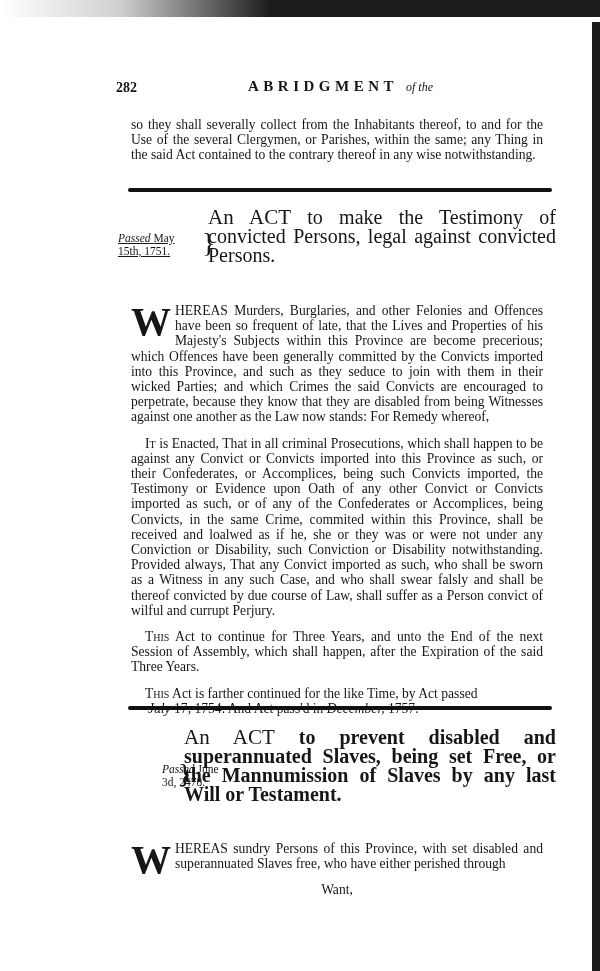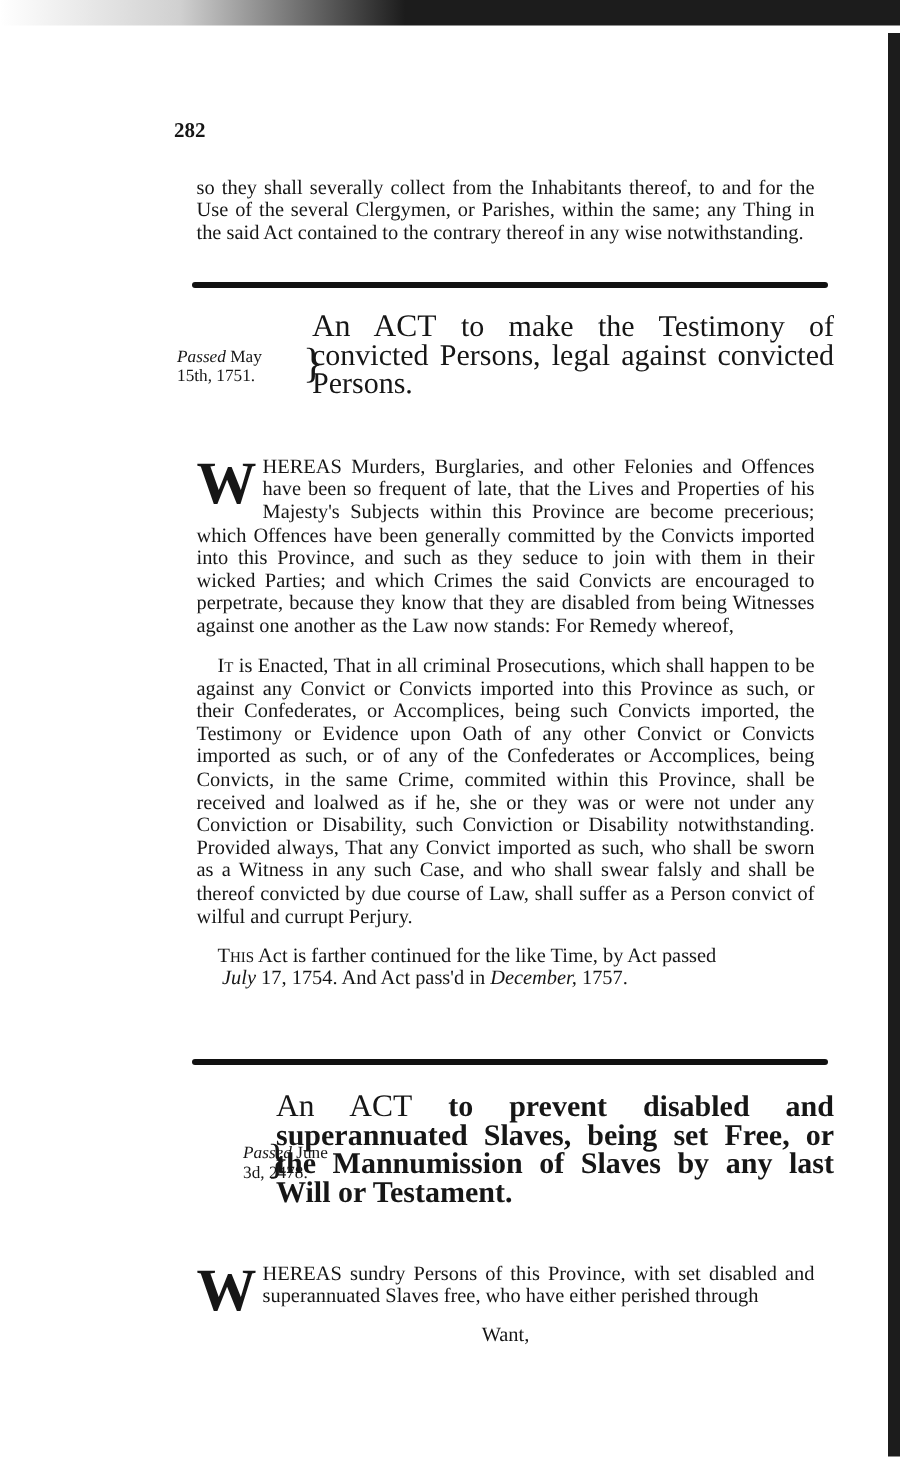--- a/index.html
+++ b/index.html
@@ -48,41 +48,43 @@
 </head>
 <body>
 
 <div class="scan-top"></div>
 <div class="scan-right"></div>
 
 <div class="page">
 
   <div class="running-head">
     <span class="page-number">282</span>
+    <span class="head-title"><span>ABRIDGMENT</span><span class="head-title-ital">of the</span></span>
   </div>
 
   <div class="text" style="top:106px;">
     <p>so they shall severally collect from the Inhabitants thereof, to and for the Use of the several Clergymen, or Parishes, within the same; any Thing in the said Act contained to the contrary thereof in any wise notwithstanding.</p>
   </div>
 
   <div class="rule" style="top:188px;"></div>
 
   <div class="act-title" style="top:208px; left:208px; width:348px;">
     <span class="big">An ACT</span>
     <span>to make the Testimony of convicted Persons, legal against convicted Persons.</span>
   </div>
-  <div class="sidenote" style="top:232px;">
+  <div class="sidenote" style="top:232px;text-decoration:underline;">
     <div><span class="ital">Passed</span> <span>May</span></div>
     <div>15th, 1751.</div>
   </div>
   <div class="brace" style="left:202px; top:230px;">}</div>
 
   <div class="text" style="top:292px;">
     <p><span class="dropcap">W</span><span>HEREAS Murders, Burglaries, and other Felonies and Offences have been so frequent of late, that the Lives and Properties of his Majesty's Subjects within this Province are become precerious; which Offences have been generally committed by the Convicts imported into this Province, and such as they seduce to join with them in their wicked Parties; and which Crimes the said Convicts are encouraged to perpetrate, because they know that they are disabled from being Witnesses against one another as the Law now stands: For Remedy whereof,</span></p>
     <p class="indent"><span class="caps">It</span> <span>is Enacted, That in all criminal Prosecutions, which shall happen to be against any Convict or Convicts imported into this Province as such, or their Confederates, or Accomplices, being such Convicts imported, the Testimony or Evidence upon Oath of any other Convict or Convicts imported as such, or of any of the Confederates or Accomplices, being Convicts, in the same Crime, commited within this Province, shall be received and loalwed as if he, she or they was or were not under any Conviction or Disability, such Conviction or Disability notwithstanding. Provided always, That any Convict imported as such, who shall be sworn as a Witness in any such Case, and who shall swear falsly and shall be thereof convicted by due course of Law, shall suffer as a Person convict of wilful and currupt Perjury.</span></p>
+    <p class="indent"><span class="caps">This</span> <span>Act to continue for Three Years, and unto the End of the next Session of Assembly, which shall happen, after the Expiration of the said Three Years.</span></p>
     <p class="indent"><span class="caps">This</span> <span>Act is farther continued for the like Time, by Act passed</span><br>&nbsp;&nbsp;&nbsp;&nbsp;&nbsp;<span class="ital">July</span> <span>17, 1754. And Act pass'd in</span> <span class="ital">December,</span> <span>1757.</span></p>
   </div>
 
   <div class="rule" style="top:706px;"></div>
 
   <div class="act-title act2-title" style="top:728px; left:184px; width:372px;">
     <span class="big">An ACT</span>
     <span>to prevent disabled and superannuated Slaves, being set Free, or the Mannumission of Slaves by any last Will or Testament.</span>
   </div>
   <div class="sidenote" style="top:763px;margin-left:44px;">

